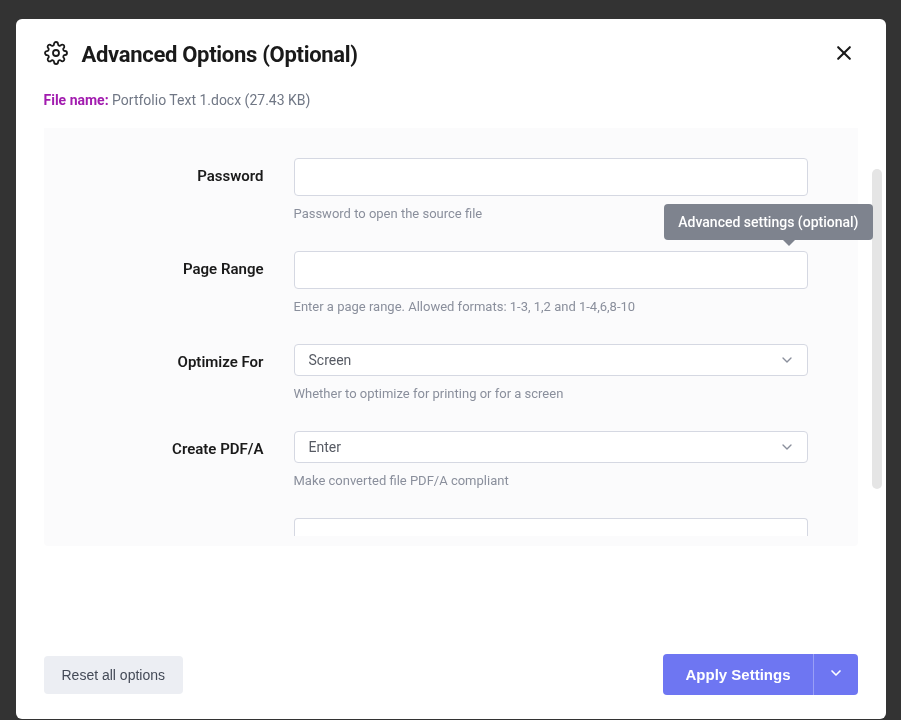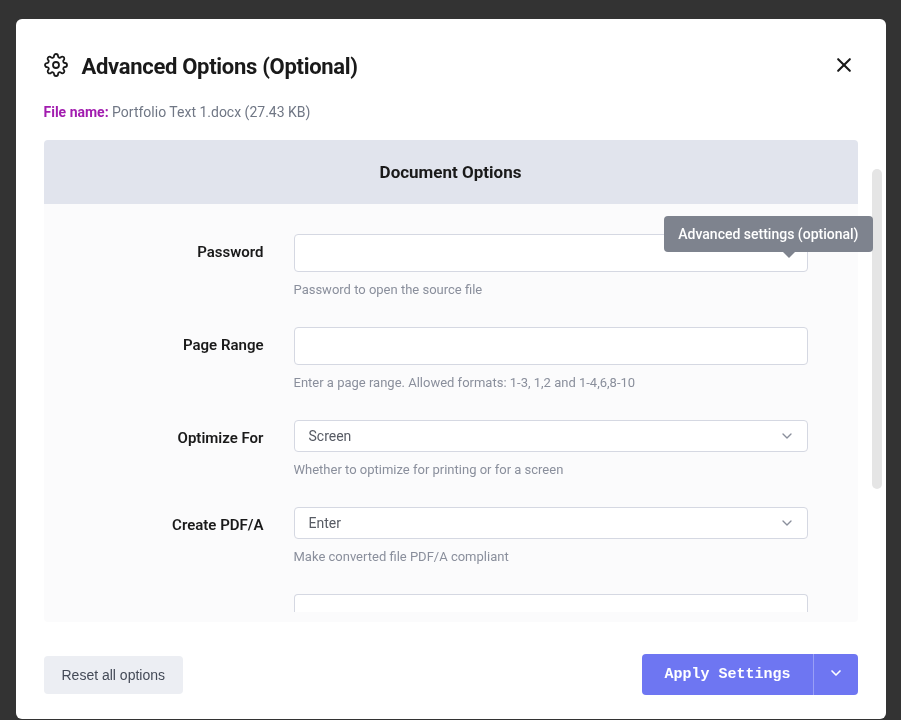--- a/index.html
+++ b/index.html
@@ -32,21 +32,21 @@
       width: 870px;
       height: 700px;
       display: flex;
       flex-direction: column;
       position: relative;
       overflow: hidden;
     }
     .modal-header {
       display: flex;
       align-items: center;
-      padding: 32px 28px 12px 28px;
+      padding: 20px 28px 12px 28px;
       gap: 14px;
     }
     .gear-icon {
       width: 24px;
       height: 24px;
       flex-shrink: 0;
     }
     .modal-title {
       font-size: 22px;
       font-weight: 700;
@@ -199,21 +199,20 @@
     }
     .apply-btn {
       background: #6e76f2;
       border: none;
       color: #ffffff;
       font-size: 15px;
       font-weight: 600;
       padding: 11px 22px;
       border-radius: 4px 0 0 4px;
       cursor: pointer;
-      font-family: Liberation Mono, monospace;
     }
     .apply-dropdown {
       background: #6e76f2;
       border: none;
       border-left: 1px solid rgba(255,255,255,0.3);
       color: #ffffff;
       padding: 11px 14px;
       border-radius: 0 4px 4px 0;
       cursor: pointer;
       display: flex;
@@ -268,23 +267,20 @@
       <span class="file-label">File name:</span>
       <span>Portfolio Text 1.docx (27.43 KB)</span>
     </div>
 
     <div class="modal-body">
 
       <div class="tooltip">
         <span>Advanced settings (optional)</span>
       </div>
 
-      <div class="section-header">
-        <span>Document Options</span>
-      </div>
 
       <div class="form-section">
 
         <div class="form-row">
           <label class="form-label">Password</label>
           <div class="form-field">
             <input type="password" class="text-input" value="" style="">
             <div class="help-text">Password to open the source file</div>
           </div>
         </div>

